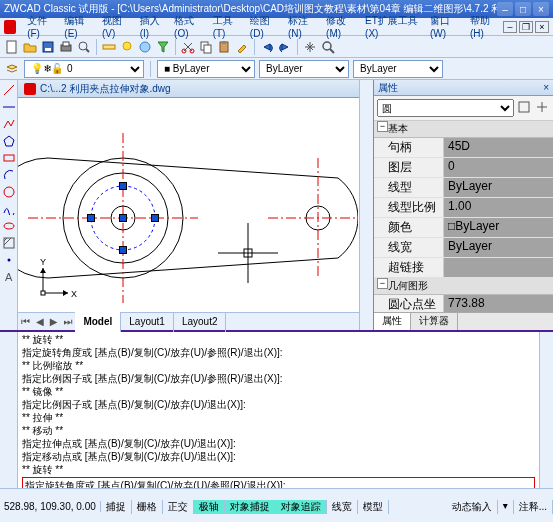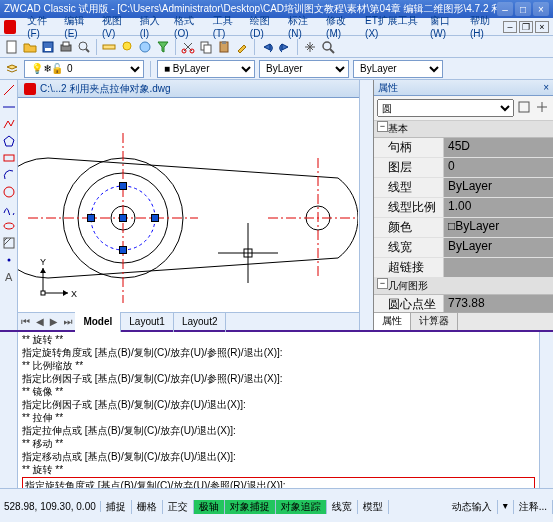--- a/index.html
+++ b/index.html
@@ -46,21 +46,21 @@
 .prop-tabs .ptab { padding: 1px 8px; border-right: 1px solid #aaa; cursor: pointer; }
 .prop-tabs .ptab.active { background: #fff; }
 .cmd-area { height: 158px; display: flex; border-top: 2px solid #4c1d95; }
 .cmd-left { width: 18px; background: #e8f0fb; border-right: 1px solid #a8c0e0; }
 .cmd-body { flex: 1; background: #fff; font-size: 10px; overflow: hidden; padding: 1px 4px; line-height: 13px; position: relative; }
 .cmd-right { width: 14px; background: #e8f0fb; border-left: 1px solid #a8c0e0; }
 .cmd-redbox { border: 1px solid #d00; margin-top: 1px; padding: 1px 2px; }
 .statusbar { height: 36px; background: #e8f0fb; border-top: 1px solid #a8c0e0; display: flex; align-items: center; font-size: 10px; }
 .statusbar .coords { padding: 0 4px; border-right: 1px solid #a8c0e0; }
 .statusbar .sbtn { padding: 0 5px; border-right: 1px solid #a8c0e0; cursor: pointer; }
-.statusbar .sbtn.active { background: #22c55e; }
+.statusbar .sbtn.active { background: #5eead4; }
 .statusbar .sright { margin-left: auto; display: flex; }
 svg { display: block; }
 </style>
 </head>
 <body>
 
 <div class="titlebar">
   <span class="title">ZWCAD Classic 试用版 - [C:\Users\Administrator\Desktop\CAD培训图文教程\素材\第04章 编辑二维图形\4.7.2  利用夹点拉伸对象.dwg]</span>
   <div class="winbtns">
     <div class="winbtn">–</div>
@@ -397,22 +397,22 @@
 <div class="cmd-area">
   <div class="cmd-left"></div>
   <div class="cmd-body" id="cmd-body">
       <div>** 旋转 **</div>
       <div>指定旋转角度或 [基点(B)/复制(C)/放弃(U)/参照(R)/退出(X)]:</div>
       <div>** 比例缩放 **</div>
       <div>指定比例因子或 [基点(B)/复制(C)/放弃(U)/参照(R)/退出(X)]:</div>
       <div>** 镜像 **</div>
       <div>指定比例因子或 [基点(B)/复制(C)/放弃(U)/退出(X)]:</div>
       <div>** 拉伸 **</div>
+      <div>** 移动 **</div>
       <div>指定拉伸点或 [基点(B)/复制(C)/放弃(U)/退出(X)]:</div>
-      <div>** 移动 **</div>
       <div>指定移动点或 [基点(B)/复制(C)/放弃(U)/退出(X)]:</div>
       <div>** 旋转 **</div>
       <div class="cmd-redbox">
         <div>指定旋转角度或 [基点(B)/复制(C)/放弃(U)/参照(R)/退出(X)]:</div>
       </div>
     </div>
   <div class="cmd-right"></div>
 </div>
 
 <div class="statusbar">

